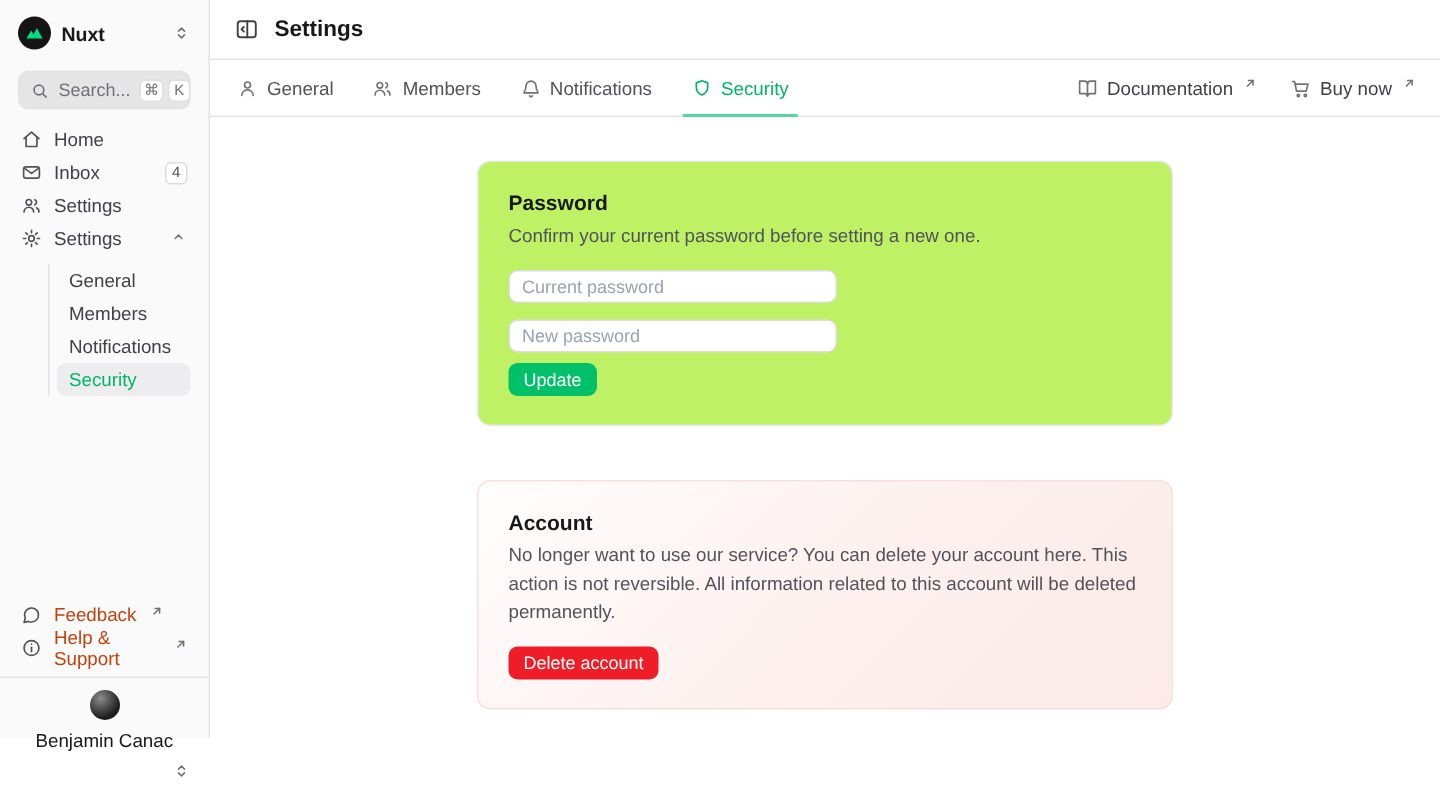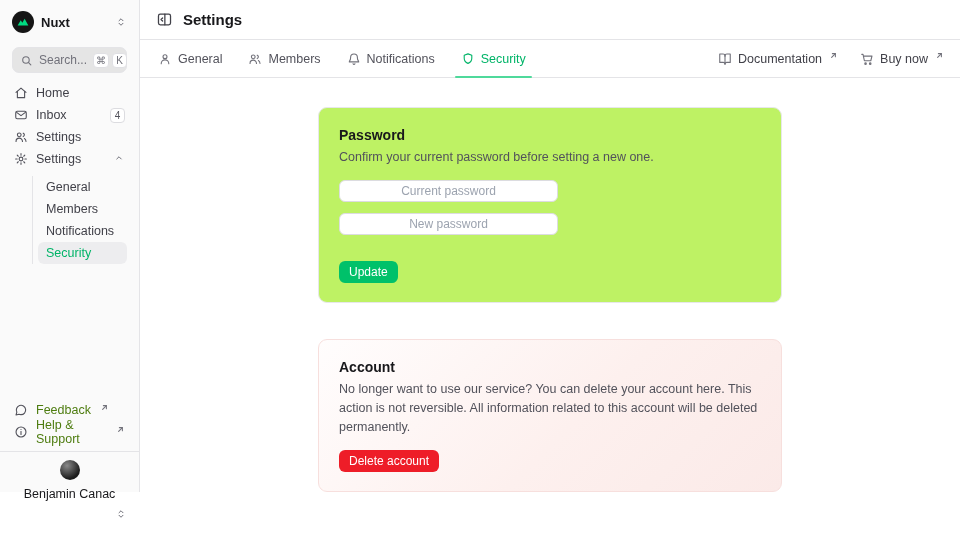--- a/index.html
+++ b/index.html
@@ -29,21 +29,21 @@
   .nav-badge { margin-left:auto; font-size:10px; color:#52525b; border:1px solid #dcdce0;
     background:#fff; border-radius:4px; min-width:15px; height:15px; display:flex;
     align-items:center; justify-content:center; }
   .nav-caret { margin-left:auto; color:#71717a; display:flex; }
   .sub-list { margin:2px 0 2px 20px; border-left:1px solid #e4e4e7; padding-left:5px; }
   .sub-row { display:flex; align-items:center; height:22px; padding:0 8px; font-size:12.5px;
     color:#414149; border-radius:6px; cursor:pointer; }
   .sub-row.active { background:#ededef; color:#00b468; }
   .side-spacer { flex:1; }
   .foot-row { display:flex; align-items:flex-start; gap:8px; height:22px; padding:0 2px;
-    font-size:12.5px; color:#4d7c0f; border-radius:6px; cursor:pointer; align-items:center; }
+    font-size:12.5px; color:#c2410c; border-radius:6px; cursor:pointer; align-items:center; }
   .foot-row .nicon { color:#52525b; display:flex; flex:none; }
   .ext { color:#71717a; display:flex; margin:-6px 0 0 1px; }
   .side-divider { border:none; border-top:1px solid #e4e4e7; margin:8px -12px 0; }
   .user-row { display:flex; align-items:center; gap:7px; margin-top:8px; height:24px;
     border-radius:6px; cursor:pointer;flex-direction:column; }
   .avatar { width:20px; height:20px; border-radius:50%; flex:none;
     background:radial-gradient(circle at 35% 28%, #8a8a8a, #1c1c1c 68%); }
   .user-name { font-size:12.5px; font-weight:500; }
 
   
@@ -70,27 +70,27 @@
 
   .content { flex:1; overflow:auto; padding:29px 16px 20px; }
   .card { width:464px; margin:0 auto; border-radius:9px; padding:19px 20px; }
   .card-gray { background:#bef264; border:1px solid #e7e7ea; }
   .card-danger { margin-top:36px; border:1px solid #f7dfdd;
     background:linear-gradient(135deg,#fffdfd 0%,#fdf0ee 55%,#fbeae8 100%); }
   .card-title { font-size:14px; font-weight:700; color:#18181b; }
   .card-desc { font-size:12.5px; color:#52525b; margin-top:5px; line-height:19px; }
   .pw-input { display:block; width:219px; height:22px; margin-top:13px; border:1px solid #dcdce0;
     border-radius:6px; background:#fff; padding:0 8px; font-size:12px; color:#18181b;
-    font-family:inherit; outline:none;text-align:center; }
+    font-family:inherit; outline:none; }
   .pw-input::placeholder { color:#9ca3af; }
   .pw-input + .pw-input { margin-top:11px; }
   .btn { display:inline-flex; align-items:center; justify-content:center; height:22px;
     padding:0 10px; border:none; border-radius:6px; font-size:12px; font-weight:500;
     color:#fff; cursor:pointer; font-family:inherit; }
-  .btn-primary { background:#00c16a; margin-top:26px; }
+  .btn-primary { background:#00c16a; margin-top:7px; }
   .btn-danger { background:#ee1d28; margin-top:13px; }
 
   svg { display:block; }
 </style>
 </head>
 <body>
 
 <div class="app">
 
   <aside class="sidebar">

